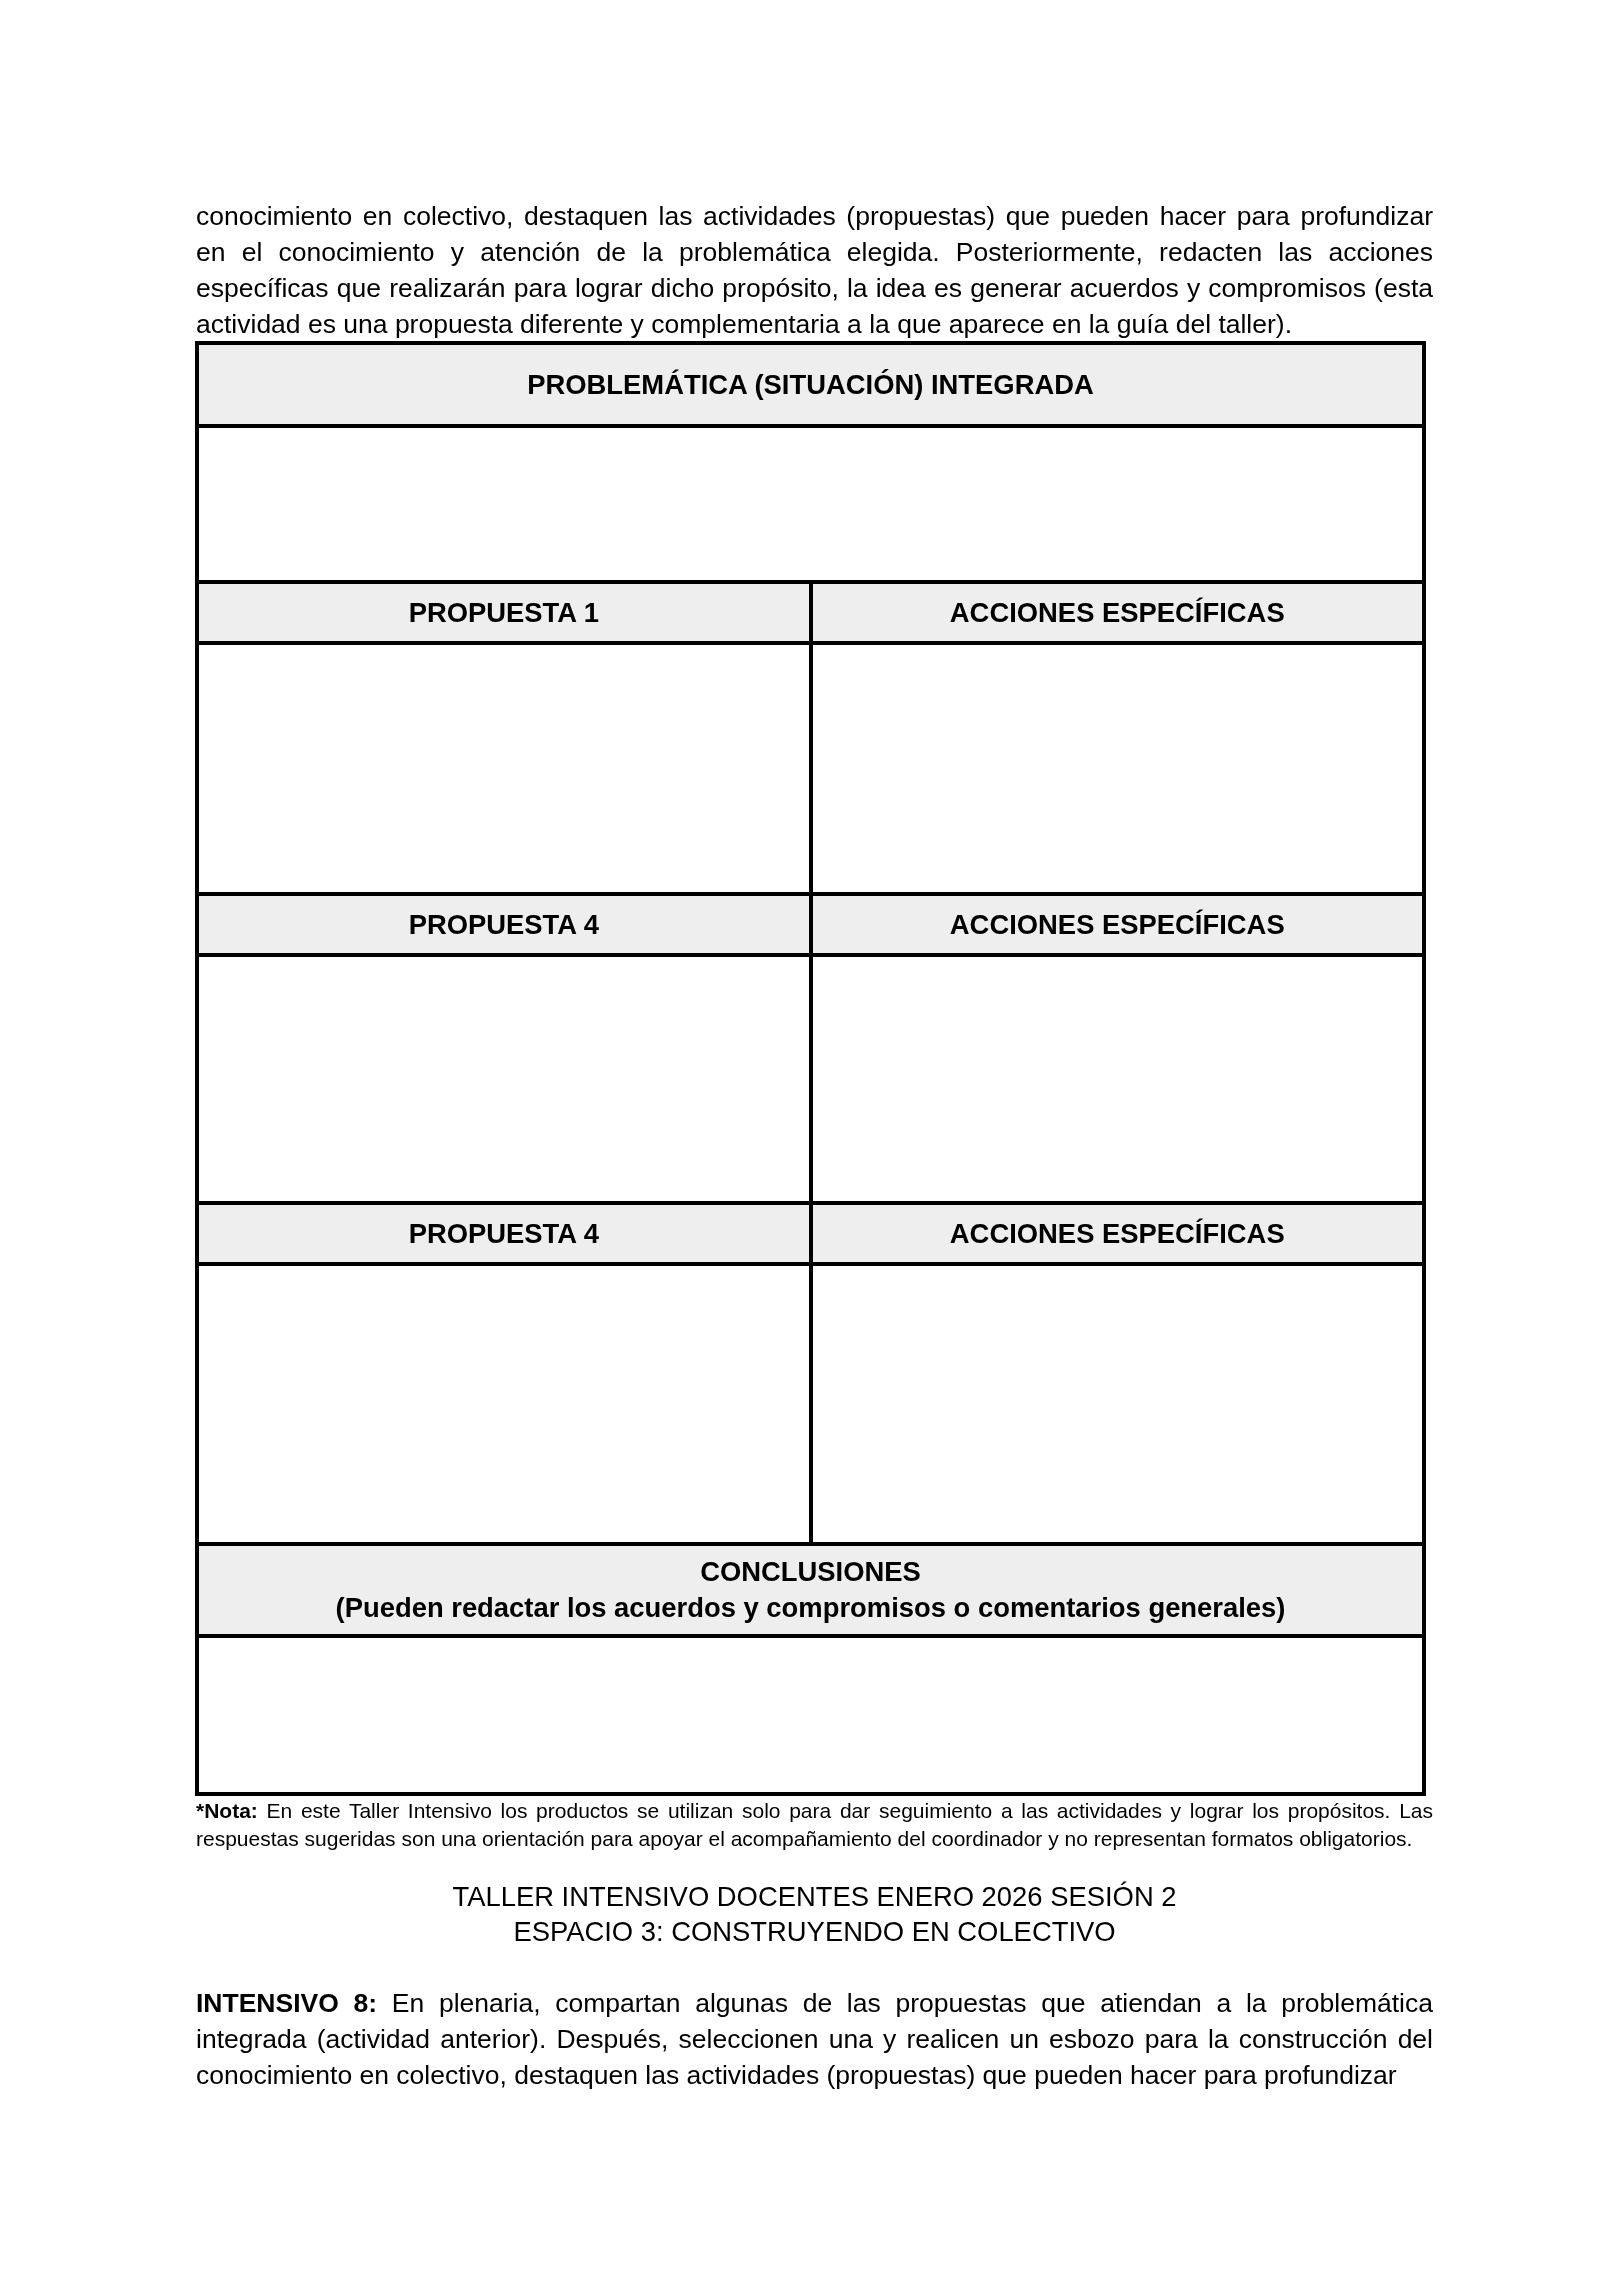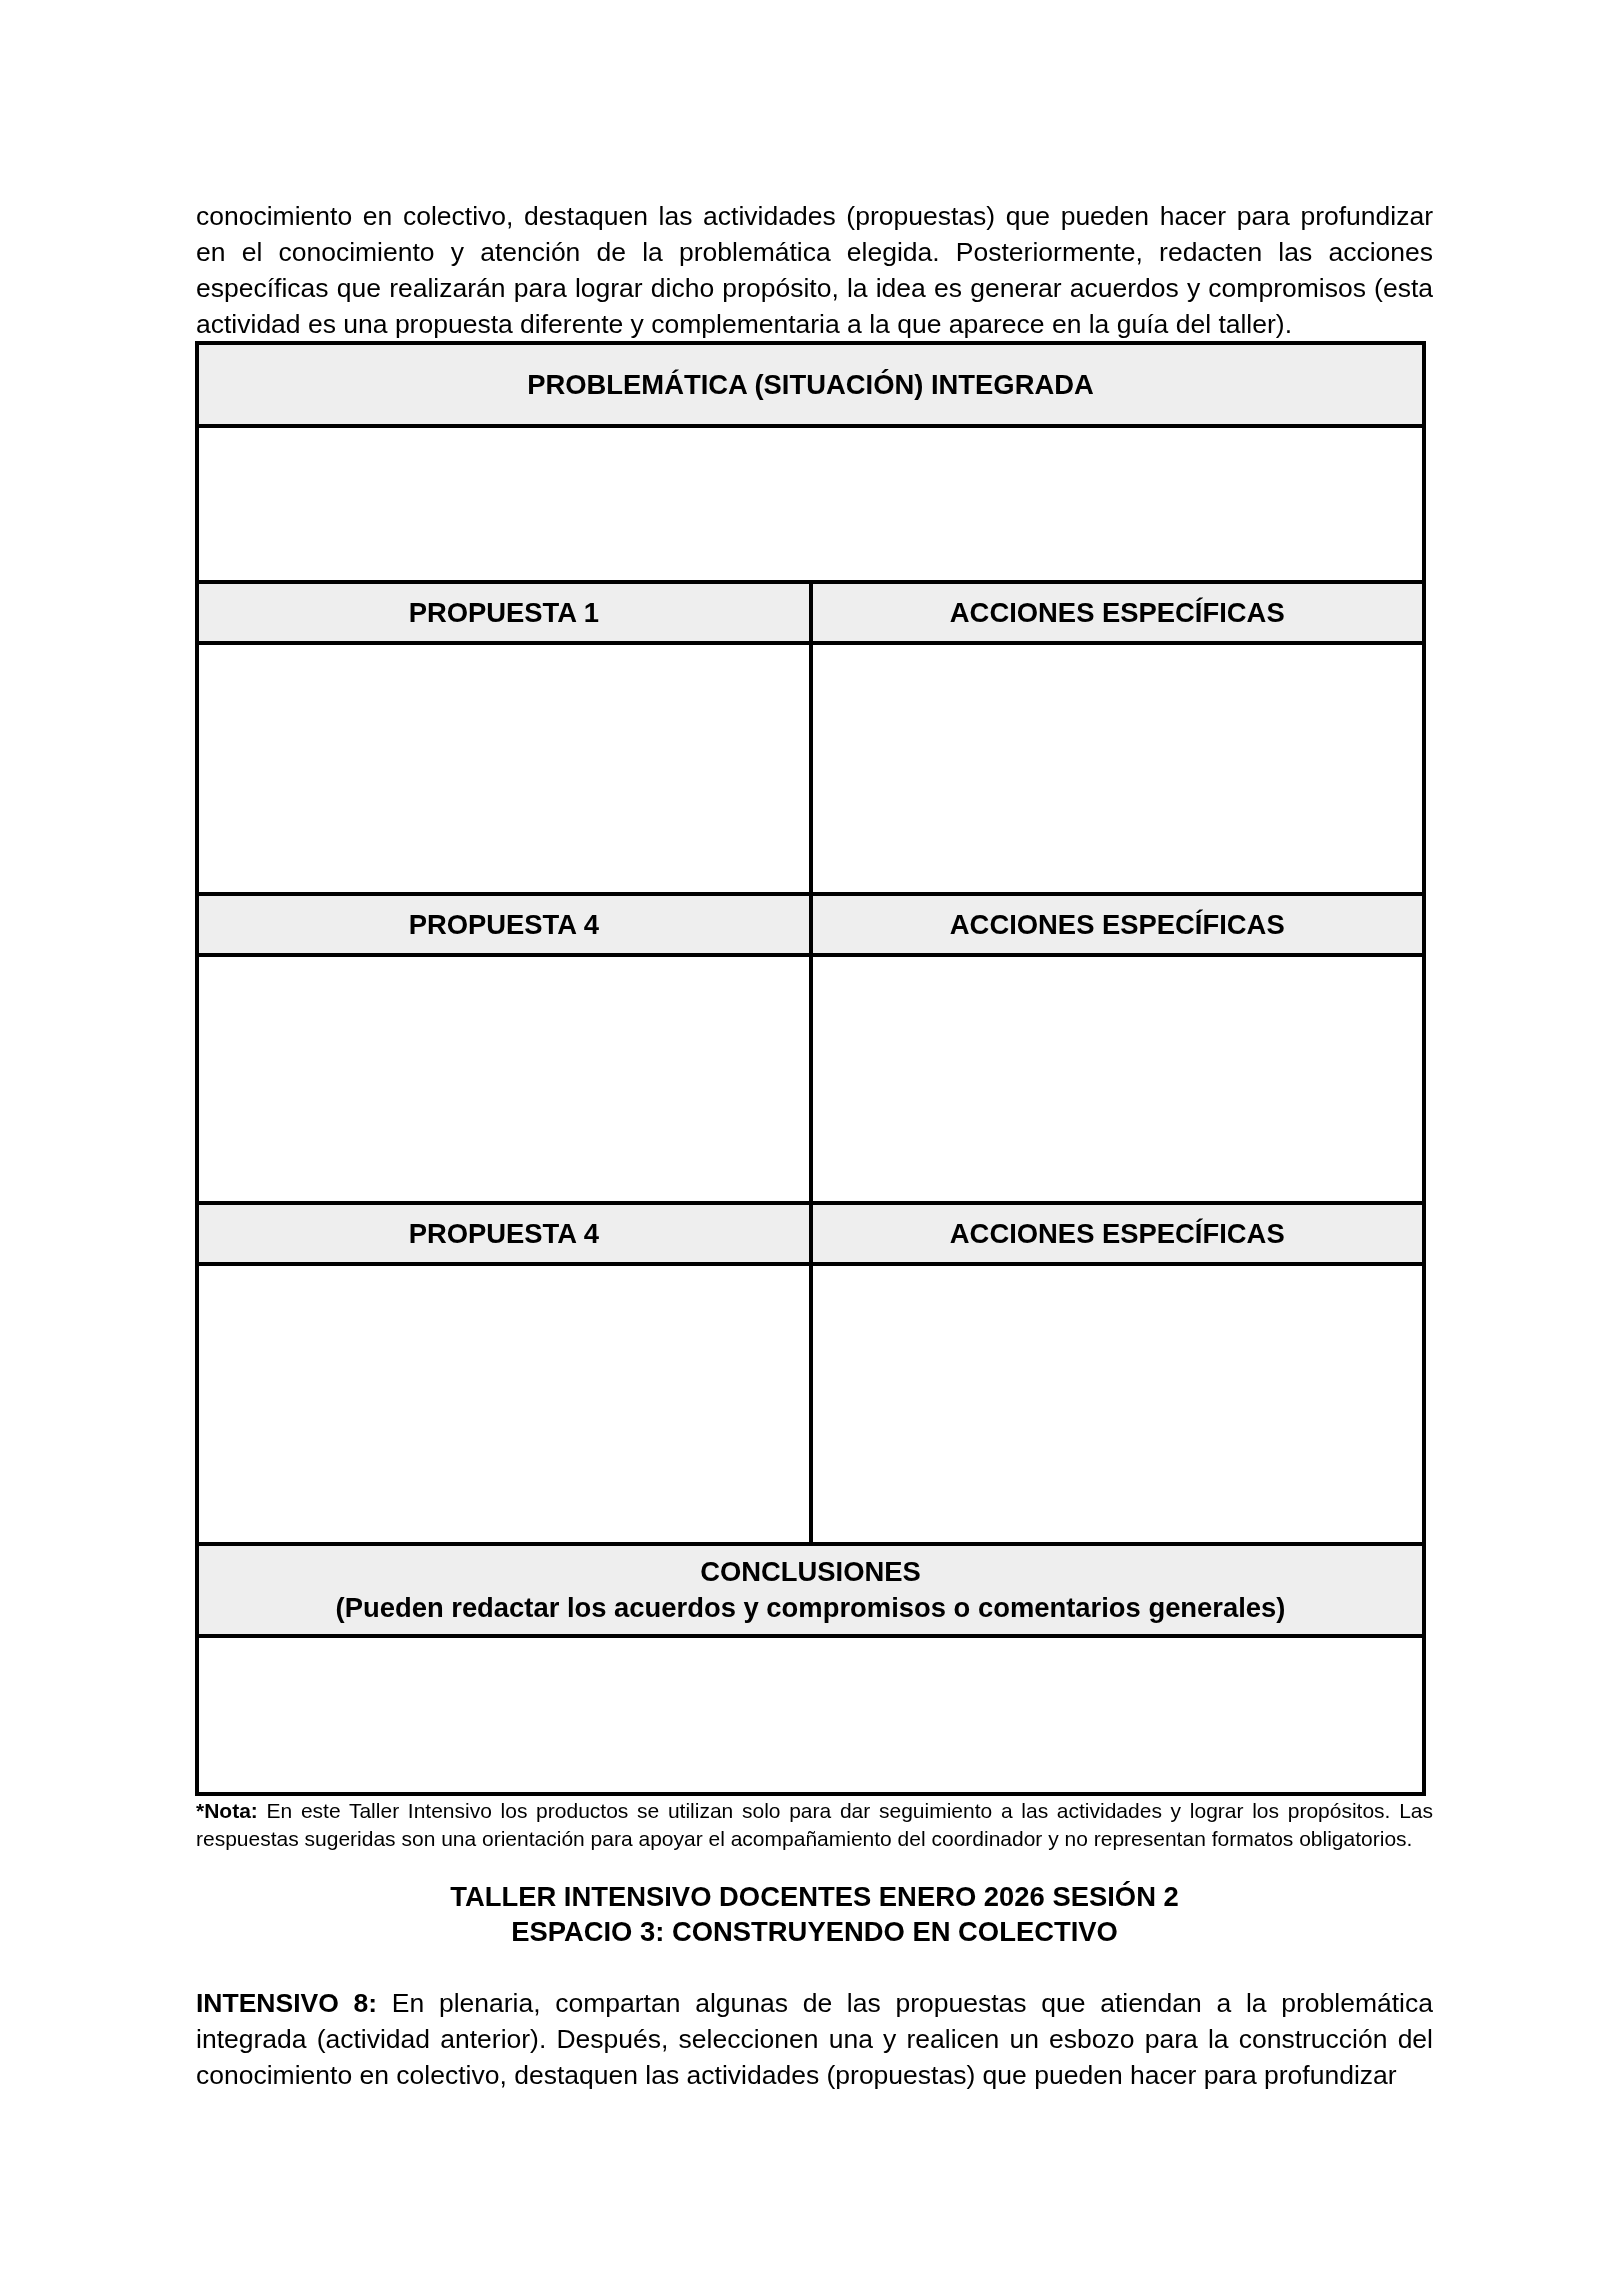--- a/index.html
+++ b/index.html
@@ -63,21 +63,21 @@
     line-height: 28px;
     text-align: justify;
   }
   .b { font-weight: bold; }
   #headings {
     position: absolute;
     top: 1879px;
     left: 196px;
     width: 1237px;
     text-align: center;
-    font-weight: bold;
+    font-weight: normal;
     font-size: 27.4px;
     line-height: 35px;
   }
   #activity {
     top: 1985px;
     left: 196px;
     width: 1237px;
     line-height: 36px;
   }
 </style>

